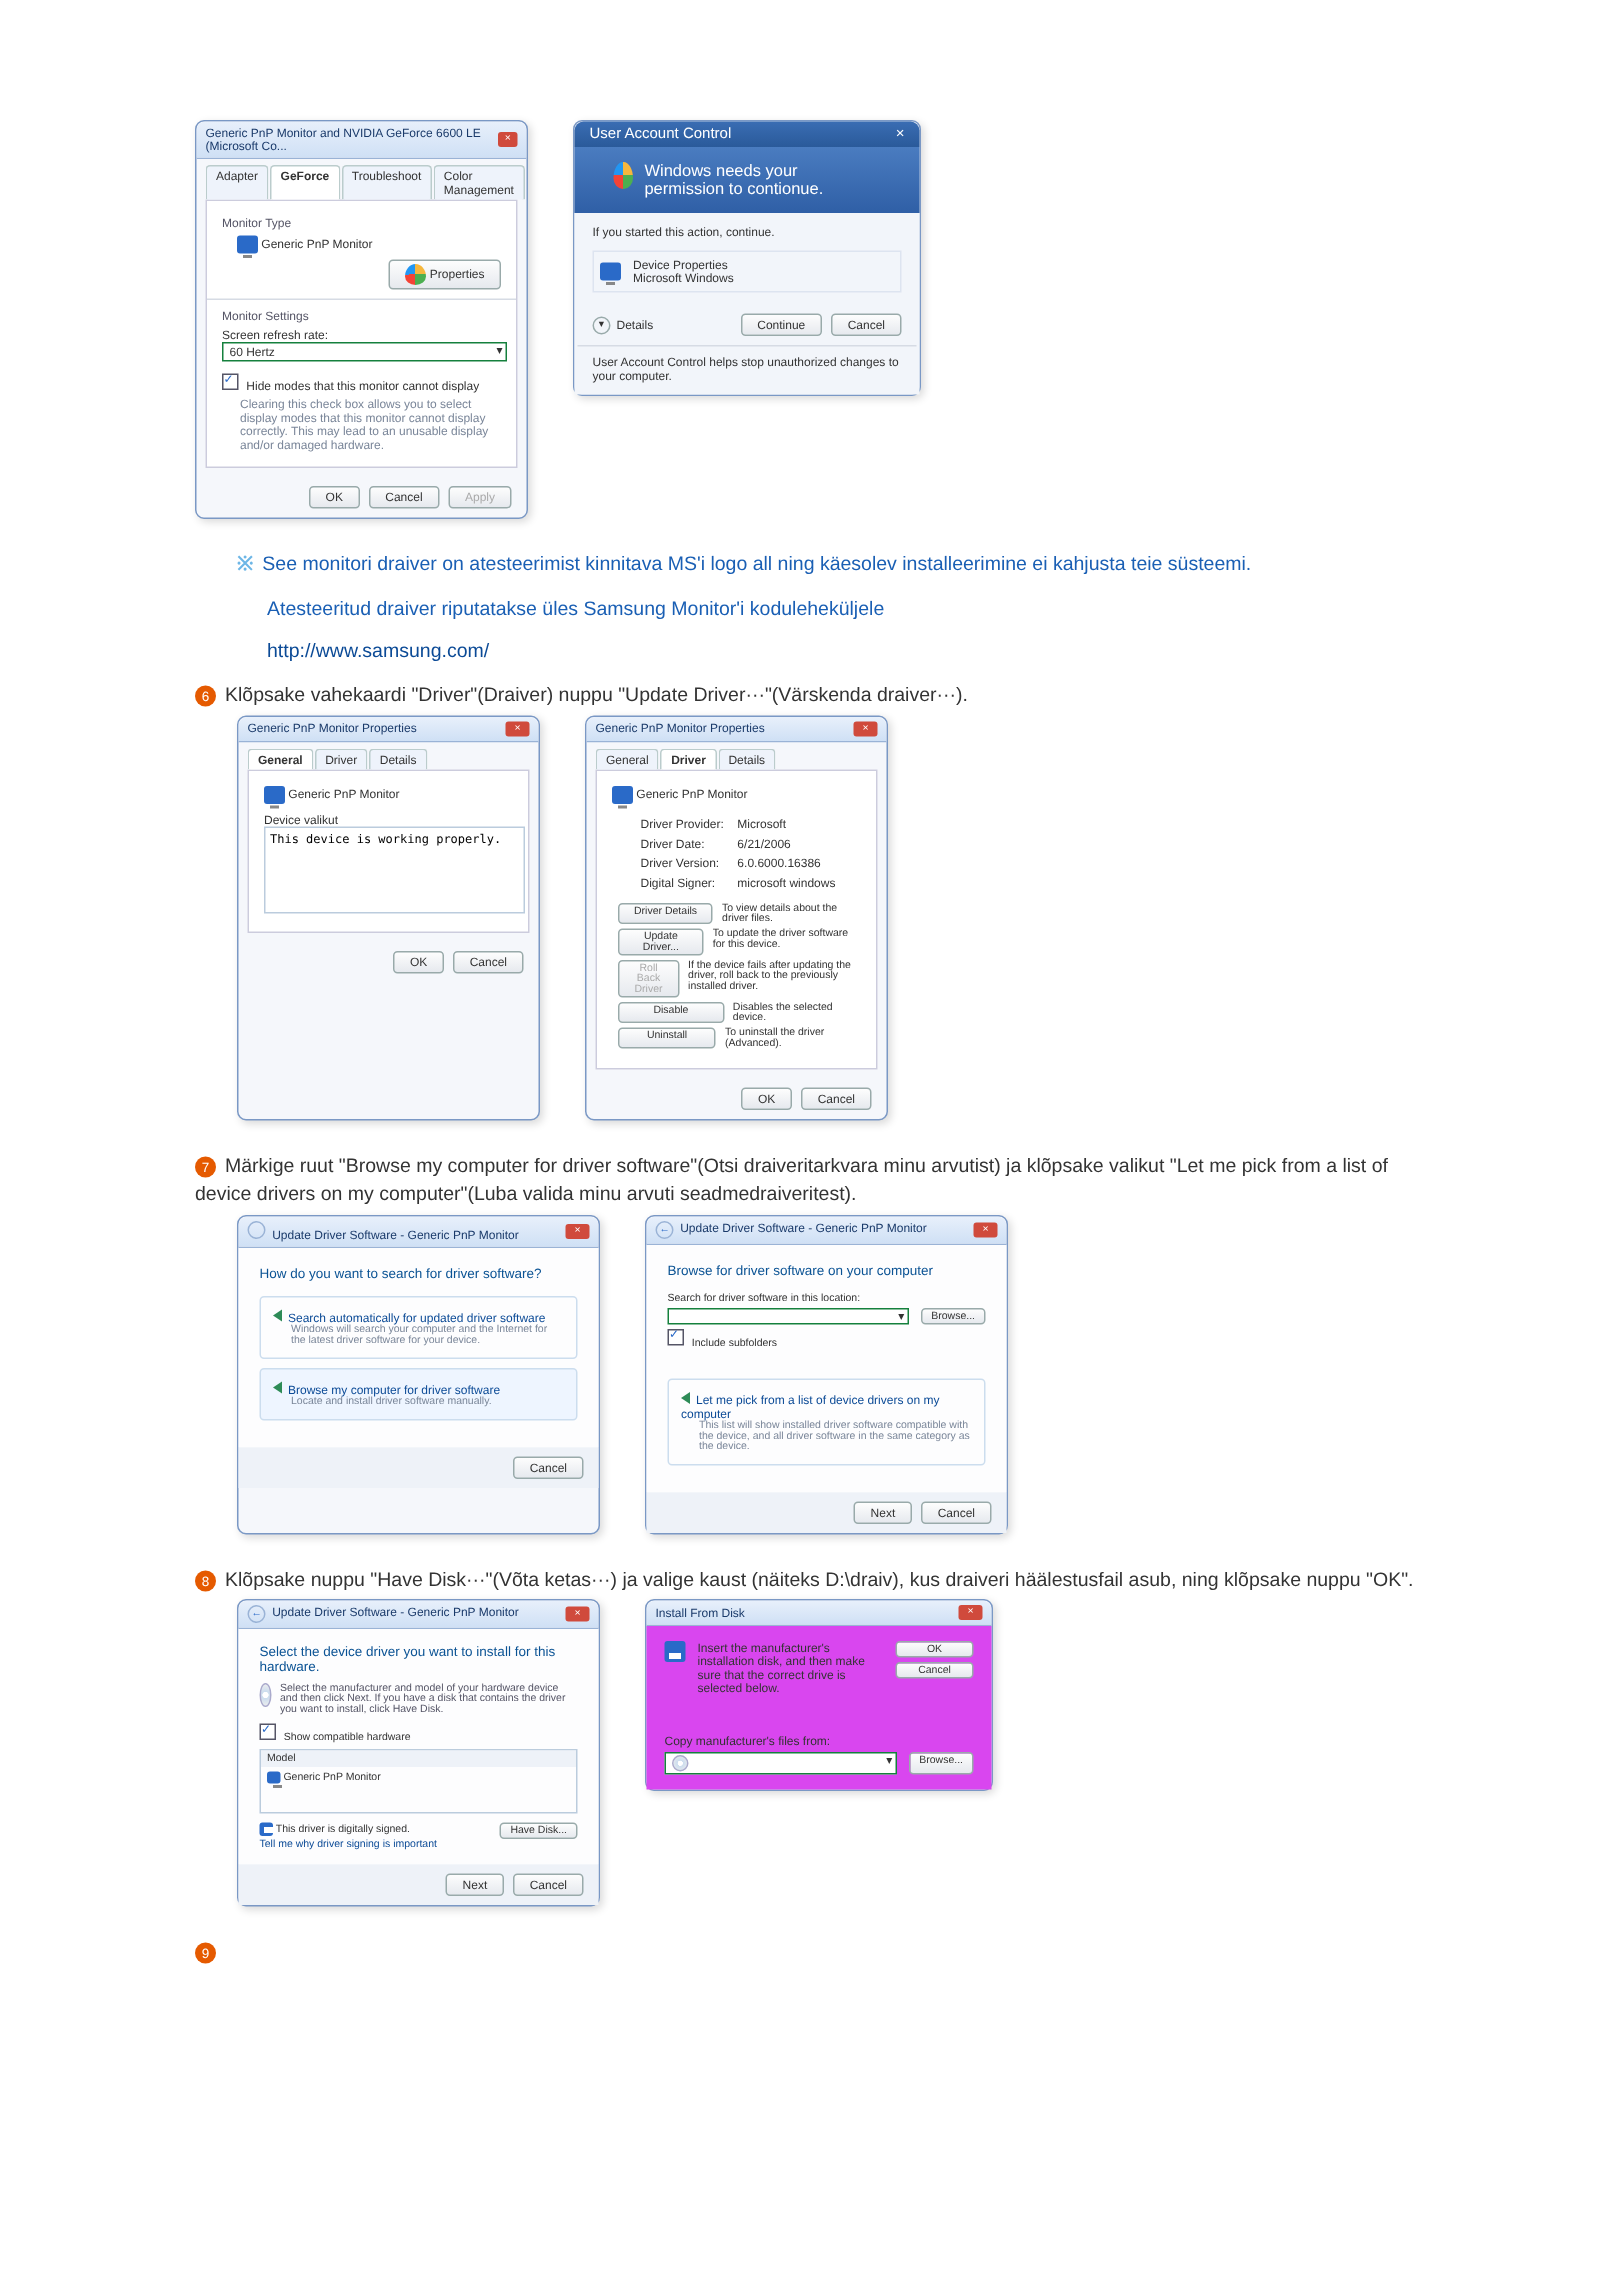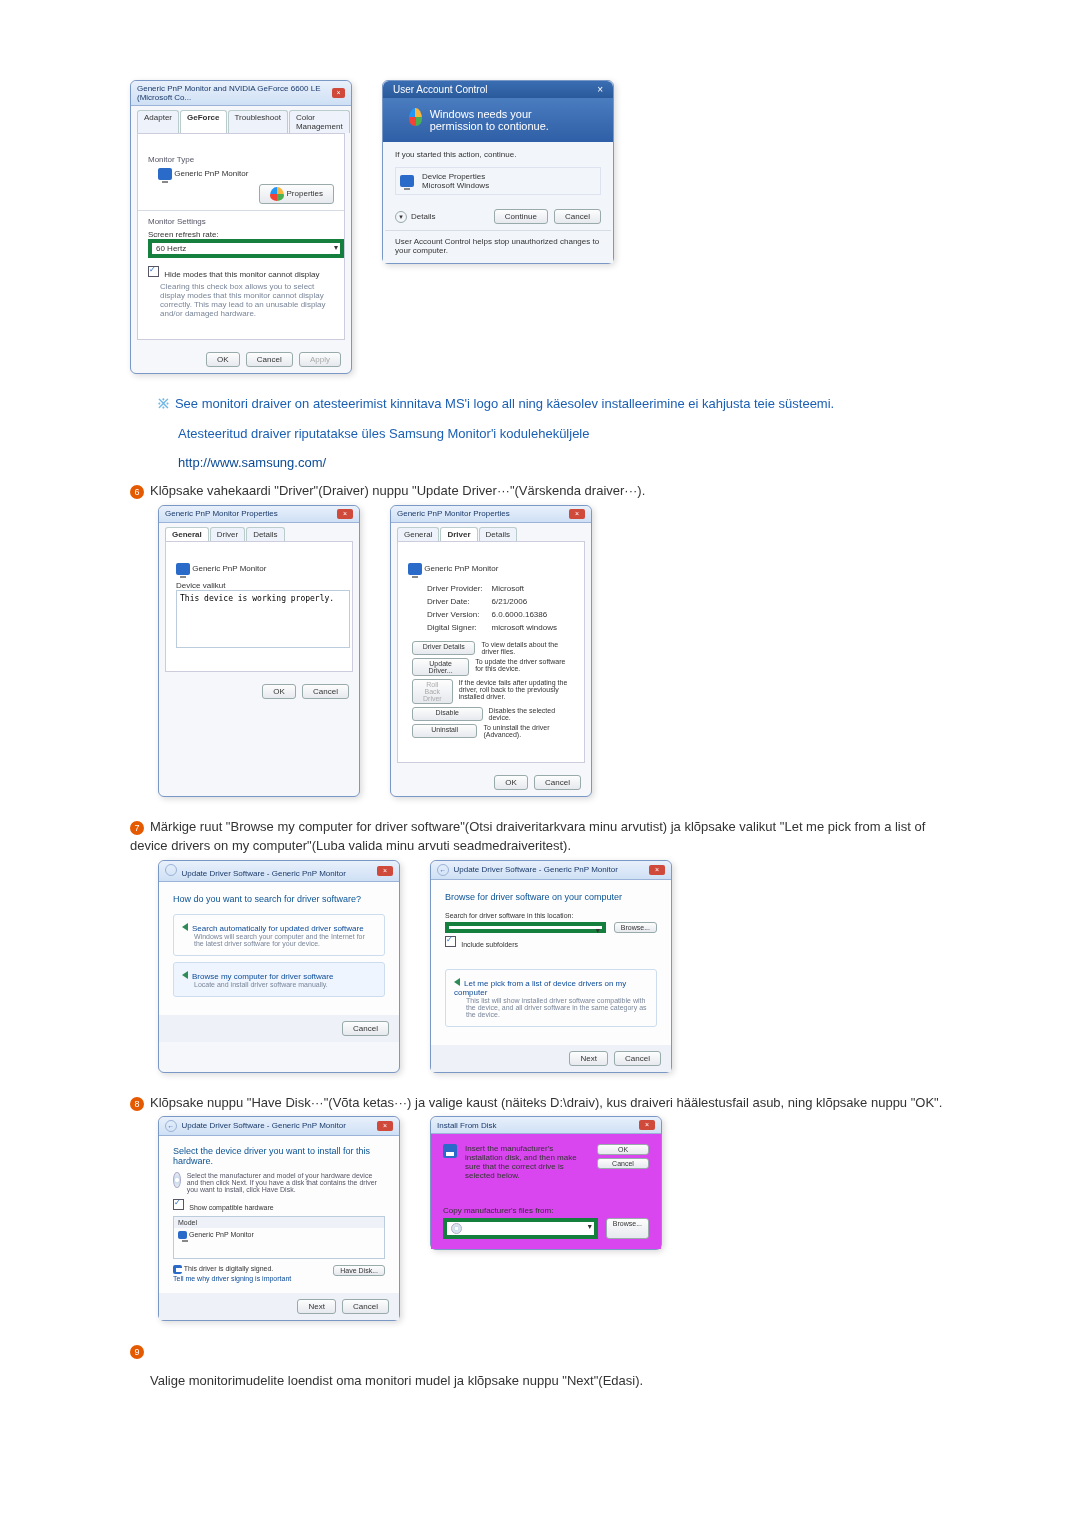--- a/index.html
+++ b/index.html
@@ -61,21 +61,21 @@
     border-radius: 3px 3px 0 0;
   }
   .tab.active {
     background: #fff;
     font-weight: bold;
   }
   .panel {
     background: #fff;
     margin: 0 6px 6px 6px;
     border: 1px solid #ccd;
-    padding: 21px 10px;
+    padding: 10px 10px;
     font-size: 8px;
   }
   .btn {
     display: inline-block;
     background: linear-gradient(#fdfdfd, #e6e9ee);
     border: 1px solid #9aa;
     border-radius: 3px;
     padding: 2px 10px;
     font-size: 8px;
     color: #333;
@@ -104,21 +104,21 @@
     display:inline-block; width:14px; height:14px; border-radius:50%;
     background:#e55a00; color:#fff; font-size:9px; line-height:14px; text-align:center; margin-right:6px;
   }
   .asterisk { color:#6db6e6; margin-right:6px; font-weight:bold; }
   .body-text { font-size:13px; color:#333; line-height:1.5; margin:10px 0 4px 0; }
   .body-text.blue { color:#1a5fb4; }
   .link { color:#0b4a96; font-size:13px; }
   .check { display:inline-block; width:9px; height:9px; border:1px solid #556; background:#fff; margin-right:3px; position:relative; }
   .check.checked::after { content:"✓"; position:absolute; top:-2px; left:0; font-size:8px; color:#2a6ac8; }
   .select {
-    display:inline-block; border:4px solid #15803d; background:#fff; padding:1px 14px 1px 4px;
+    display:inline-block; border:1px solid #15803d; background:#fff; padding:1px 14px 1px 4px;
     font-size:8px; position:relative; min-width:120px;
   }
   .select::after { content:"▾"; position:absolute; right:2px; top:0; font-size:8px; }
   .icon-cd { display:inline-block; width:14px; height:14px; border-radius:50%; background:radial-gradient(circle,#fff 25%, #cde 30%, #eee 100%); border:1px solid #aac; vertical-align:middle; }
   .icon-disk { display:inline-block; width:14px; height:14px; background:#2a6ac8; border-radius:2px; vertical-align:middle; position:relative; }
   .icon-disk::after{content:""; position:absolute; bottom:2px; left:3px; width:8px; height:4px; background:#fff;}
   .green-arrow { display:inline-block; width:0; height:0; border-top:4px solid transparent; border-bottom:4px solid transparent; border-right:6px solid #2e8b57; margin-right:4px; }
   .uac-head {
     background: linear-gradient(#4a7cc0, #2f5fa6);
     color:#fff; font-size:11px; padding:10px 26px; display:flex; align-items:flex-start; gap:8px;
@@ -433,15 +433,14 @@
           </span>
           <span class="btn small">Browse...</span>
         </div>
       </div>
     </div>
   </div>
 
   <div class="body-text">
     <span class="step-num">9</span>
   </div>
-  <div class="body-text" style="margin-left:20px;">Valige monitorimudelite loendist oma monitori mudel ja klõpsake nuppu "Next"(Edasi).</div>
 
 </div>
 
 </body></html>

